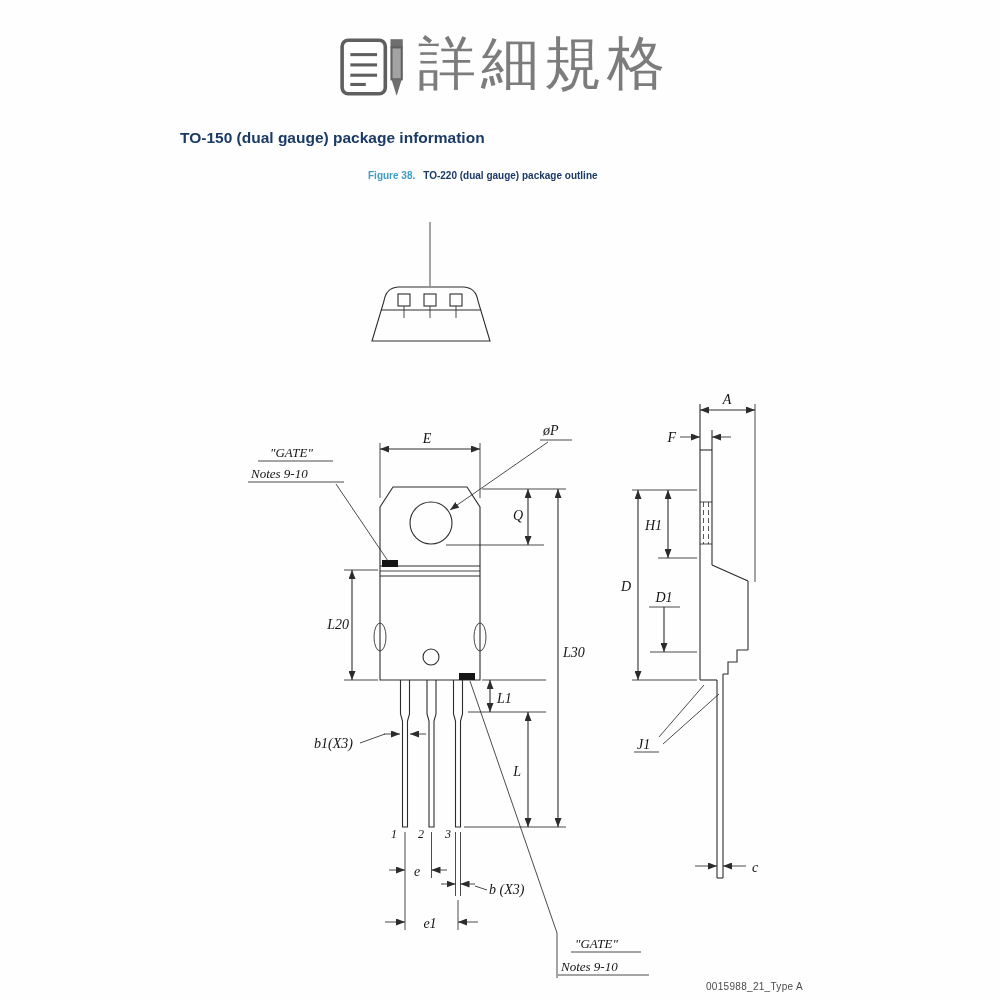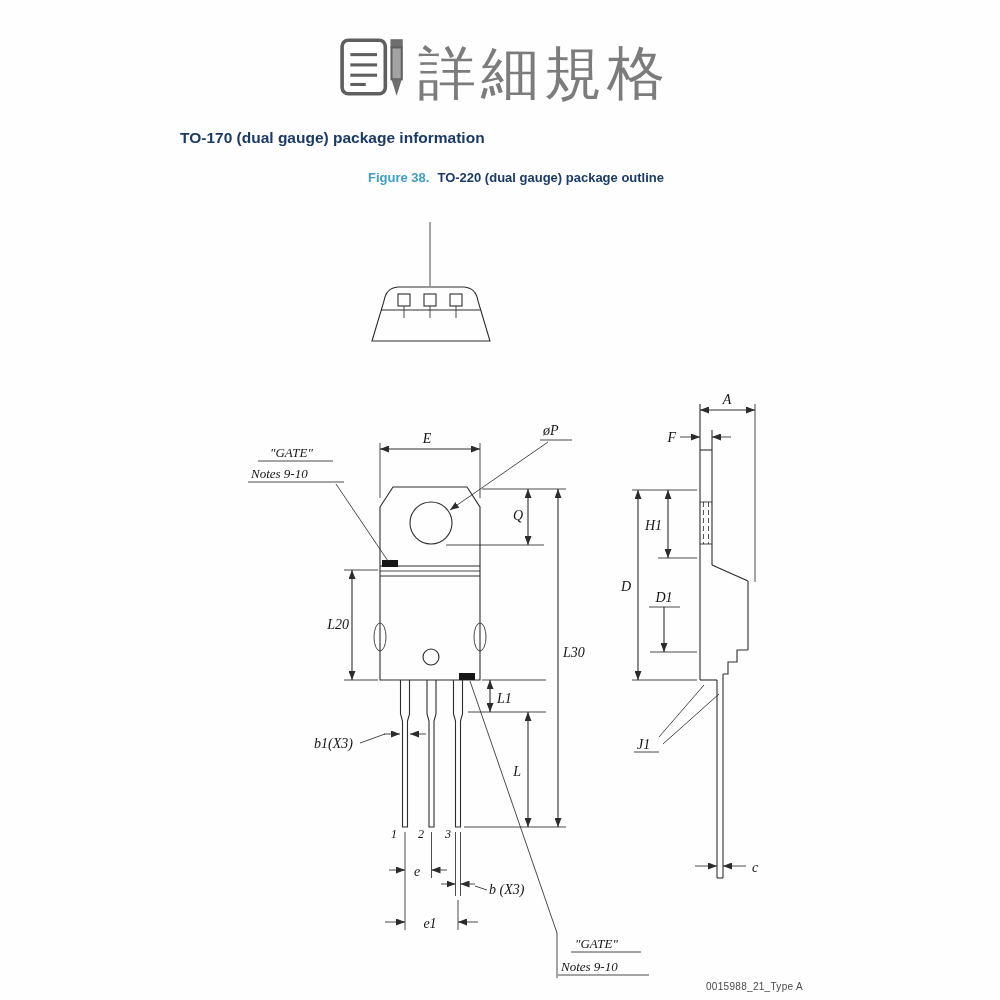--- a/index.html
+++ b/index.html
@@ -1,25 +1,25 @@
 <!DOCTYPE html>
 <html><head>
 <meta charset="utf-8">
 <style>
   * { margin:0; padding:0; box-sizing:border-box; }
   html,body { width:1000px; height:1000px; }
   body { background:#ffffff; font-family:"Liberation Sans", sans-serif; position:relative; overflow:hidden; }
   .page { position:absolute; inset:0; background:#fefefe; }
 
-  .header { position:absolute; left:338px; top:34px; display:flex; align-items:flex-end; gap:8px; }
+  .header { position:absolute; left:338px; top:34px; display:flex; align-items:flex-start; gap:8px; }
   .doc-icon { width:72px; height:68px; }
   .header-title { font-size:58px; color:#7c7c7c; letter-spacing:5px; line-height:1; }
 
   .section-title { position:absolute; left:180px; top:129px; font-size:15.5px; font-weight:bold; color:#1b3a66; }
-  .figure-caption { position:absolute; left:368px; top:170px; font-size:13px; font-weight:bold; }
+  .figure-caption { position:absolute; left:368px; top:170px; font-size:10px; font-weight:bold; }
   .fig-label { color:#3e9ec6; margin-right:8px; }
   .fig-title { color:#1b3a66; }
 
   .drawing { position:absolute; left:0; top:0; width:1000px; height:1000px; }
   .footer-code { position:absolute; left:706px; top:981px; font-size:10px; color:#4a4a4a; letter-spacing:0.3px; }
 
   .ln { stroke:#2c2c2c; stroke-width:1.1; fill:none; }
   .thin { stroke-width:0.85; }
   .dashed { stroke-dasharray:5 3; stroke-width:0.8; }
   .mark { fill:#161616; stroke:none; }
@@ -40,21 +40,21 @@
       <line x1="12" y1="30" x2="38" y2="30" stroke="#5f5f5f" stroke-width="3"></line>
       <line x1="12" y1="40" x2="38" y2="40" stroke="#5f5f5f" stroke-width="3"></line>
       <line x1="12" y1="49" x2="27" y2="49" stroke="#5f5f5f" stroke-width="3"></line>
       <rect x="51" y="5" width="12" height="8" fill="#6e6e6e"></rect>
       <rect x="52" y="13" width="10" height="31" fill="#a3a3a3" stroke="#5f5f5f" stroke-width="2"></rect>
       <polygon points="52,44 62,44 57,60" fill="#6e6e6e"></polygon>
     </svg>
     <span class="header-title">詳細規格</span>
   </div>
 
-  <h1 class="section-title">TO-170 (dual gauge) package information</h1>
+  <h1 class="section-title">TO-150 (dual gauge) package information</h1>
 
   <div class="figure-caption">
     <span class="fig-label">Figure 38.</span><span class="fig-title">TO-220 (dual gauge) package outline</span>
   </div>
 
   <svg class="drawing" viewBox="0 0 1000 1000">
     <defs>
       <marker id="ar" markerWidth="9" markerHeight="7" refX="9" refY="3.5" orient="auto-start-reverse" markerUnits="userSpaceOnUse">
         <path d="M0,0 L9,3.5 L0,7 Z" fill="#2c2c2c"></path>
       </marker>

